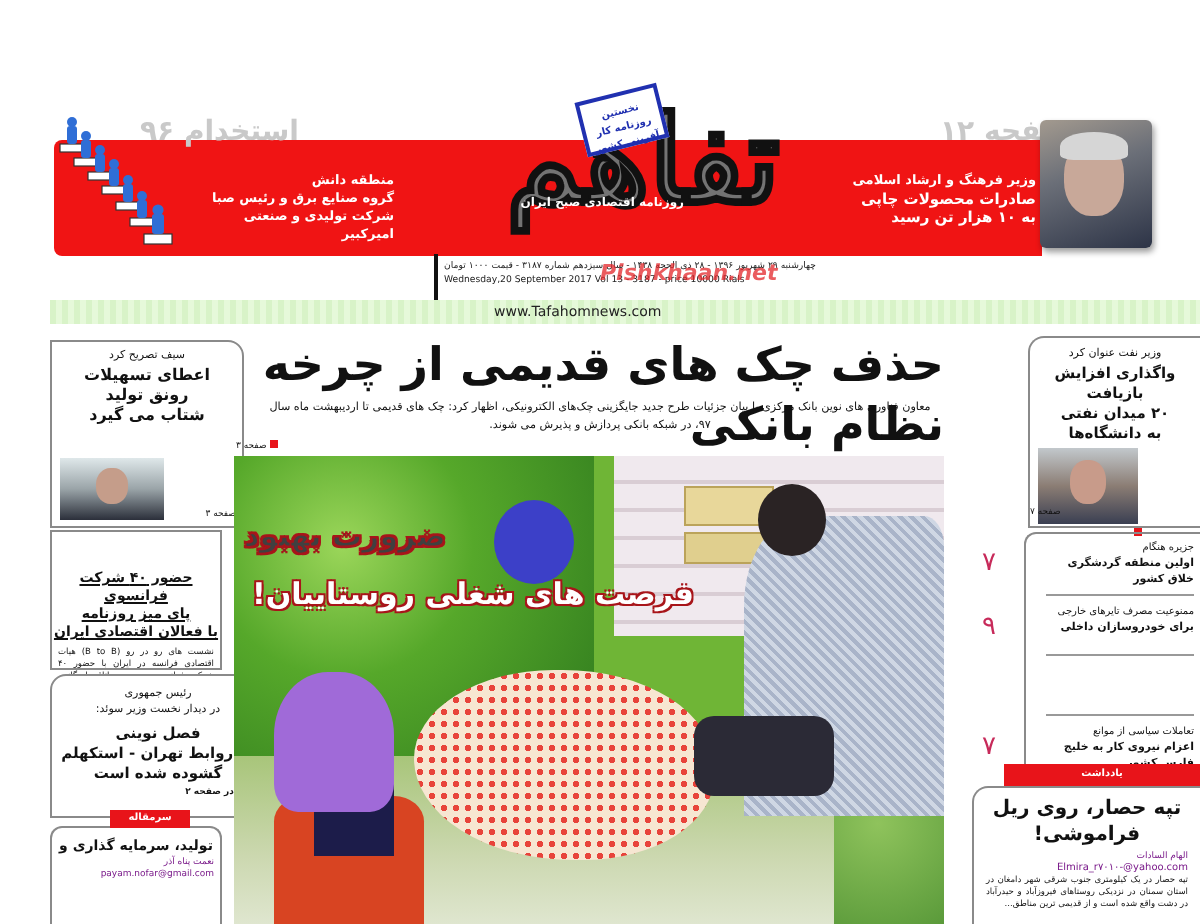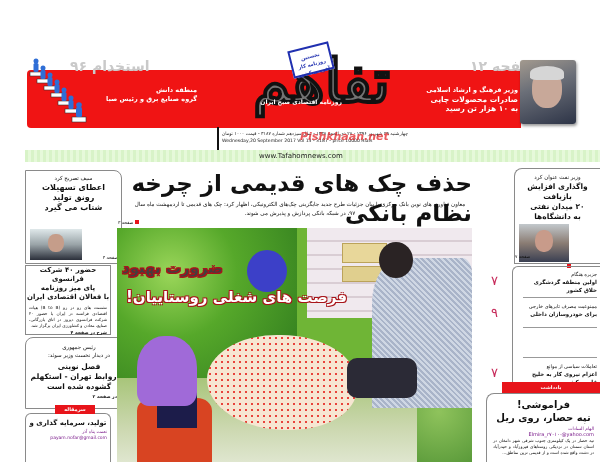--- a/index.html
+++ b/index.html
@@ -20,32 +20,32 @@
   .minister-face { position: absolute; left: 12px; top: 10px; width: 30px; height: 38px; background: #c8a899; border-radius: 45%; }
   .minister-hair { position: absolute; left: 10px; top: 6px; width: 34px; height: 14px; background: #d6d6d6; border-radius: 50% 50% 20% 20%; }
   .ad-right { position: absolute; left: 410px; top: 86px; width: 108px; text-align: right; color: #fff; font-size: 6.5px; line-height: 9px; font-weight: bold; }
   .ad-right .big { font-size: 7.5px; }
 
   .dateline { position: absolute; left: 222px; top: 130px; width: 230px; font-size: 4.6px; color: #222; text-align: left; direction: ltr; line-height: 7px; }
   .dateline .fa { direction: rtl; text-align: left; }
   .bar-line { position: absolute; left: 217px; top: 127px; width: 2px; height: 34px; background: #111; }
   .watermark { position: absolute; left: 300px; top: 130px; color: #e3262a; font-size: 11px; font-weight: bold; font-style: italic; opacity: 0.75; direction: ltr; }
   .green-strip { position: absolute; left: 25px; top: 150px; width: 575px; height: 12px; background: repeating-linear-gradient(90deg, #d8f3c8 0 3px, #e6f9da 3px 6px); }
-  .website { position: absolute; left: 259px; top: 150px; font-size: 7px; color: #222; direction: ltr; line-height: 12px; }
+  .website { position: absolute; left: 247px; top: 150px; font-size: 7px; color: #222; direction: ltr; line-height: 12px; }
 
   
   .card { position: absolute; border: 1px solid #8a8a8a; background: #fff; border-radius: 0 8px 0 0; }
   .lc1 { left: 25px; top: 170px; width: 97px; height: 94px; }
   .lc1 .kicker { font-size: 5.5px; text-align: center; margin-top: 4px; }
   .lc1 .head { font-size: 8px; font-weight: bold; text-align: center; line-height: 10px; margin-top: 2px; }
   .lc1 .photo { position: absolute; left: 4px; top: 58px; width: 52px; height: 31px; background: linear-gradient(180deg, #dfe8ea 0%, #9aa4a8 50%, #2b2f3a 100%); }
   .lc1 .photo-face { position: absolute; left: 18px; top: 5px; width: 16px; height: 18px; background: #c59d8a; border-radius: 45%; }
   .lc1 .ref { position: absolute; right: 3px; bottom: 3px; font-size: 4.5px; }
   .lc2 { left: 25px; top: 265px; width: 86px; height: 70px; border-radius: 0; }
-  .lc2 .head { font-size: 7px; font-weight: bold; text-align: center; line-height: 9px; margin-top: 0; }
+  .lc2 .head { font-size: 7px; font-weight: bold; text-align: center; line-height: 9px; margin-top: 19px; text-decoration: underline; }
   .lc2 .body { font-size: 4.3px; text-align: justify; line-height: 6px; padding: 3px 3px 0; }
   .lc2 .ref { font-size: 4.5px; padding: 1px 3px; font-weight: bold; }
   .lc3 { left: 25px; top: 337px; width: 108px; height: 72px; border-radius: 8px 8px 0 0; }
   .lc3 .kicker { font-size: 5.5px; text-align: center; margin-top: 5px; line-height: 8px; }
   .lc3 .head { font-size: 7.5px; font-weight: bold; text-align: center; line-height: 10px; margin-top: 3px; }
   .lc3 .ref { font-size: 4.5px; padding: 2px 3px; font-weight: bold; }
   .lc4-label { position: absolute; left: 55px; top: 405px; width: 40px; height: 9px; background: #e8141a; color: #fff; font-size: 5px; text-align: center; line-height: 9px; font-weight: bold; }
   .lc4 { left: 25px; top: 413px; width: 86px; height: 49px; border-radius: 6px 6px 0 0; border-bottom: none; }
   .lc4 .head { font-size: 7px; font-weight: bold; text-align: center; line-height: 10px; margin-top: 4px; }
   .lc4 .author { font-size: 4.5px; color: #7a1a8a; padding: 1px 3px; }
@@ -123,20 +123,21 @@
       <rect x="33.5" y="34" width="5" height="9" rx="1.5"></rect>
     <circle cx="43" cy="40" r="2.5"></circle>
       <rect x="40.5" y="42" width="5" height="9" rx="1.5"></rect>
     <circle cx="51" cy="47" r="2.8"></circle>
       <rect x="48" y="49" width="6" height="10" rx="1.5"></rect>
   </g>
 </svg>
 <div class="ad-left">
   <div>منطقه دانش</div>
   <div>گروه صنایع برق و رئیس صبا</div>
+  <div>شرکت تولیدی و صنعتی امیرکبیر</div>
 </div>
 
 <div class="masthead">
   <div class="masthead-logo">تفاهم</div>
 </div>
 <div class="stamp">نخستین روزنامه کار آفرینی کشور</div>
 <div class="tagline">روزنامه اقتصادی صبح ایران</div>
 
 <div class="page-num">صفحه ۱۲</div>
 <div class="ad-right">
@@ -256,20 +257,20 @@
   <div class="rc-sep" style="top:90px"></div>
   <div class="rc-item" style="top:96px">
     <span class="pg">۷</span>
     <div class="kicker">تعاملات سیاسی از موانع</div>
     <div class="head">اعزام نیروی کار به خلیج فارس کشور</div>
   </div>
 </div>
 
 <div class="card rc-note">
   <div class="head">
+    <div>تپه حصار، روی ریل</div>
     <div>فراموشی!</div>
-    <div>تپه حصار، روی ریل</div>
   </div>
   <div class="author">الهام السادات</div>
   <div class="email">Elmira_r۷۰۱۰-@yahoo.com</div>
   <div class="body">تپه حصار در یک کیلومتری جنوب شرقی شهر دامغان در استان سمنان در نزدیکی روستاهای فیروزآباد و حیدرآباد در دشت واقع شده است و از قدیمی ترین مناطق...</div>
 </div>
 <div class="rc-note-label">یادداشت</div>
 
 </body></html>

